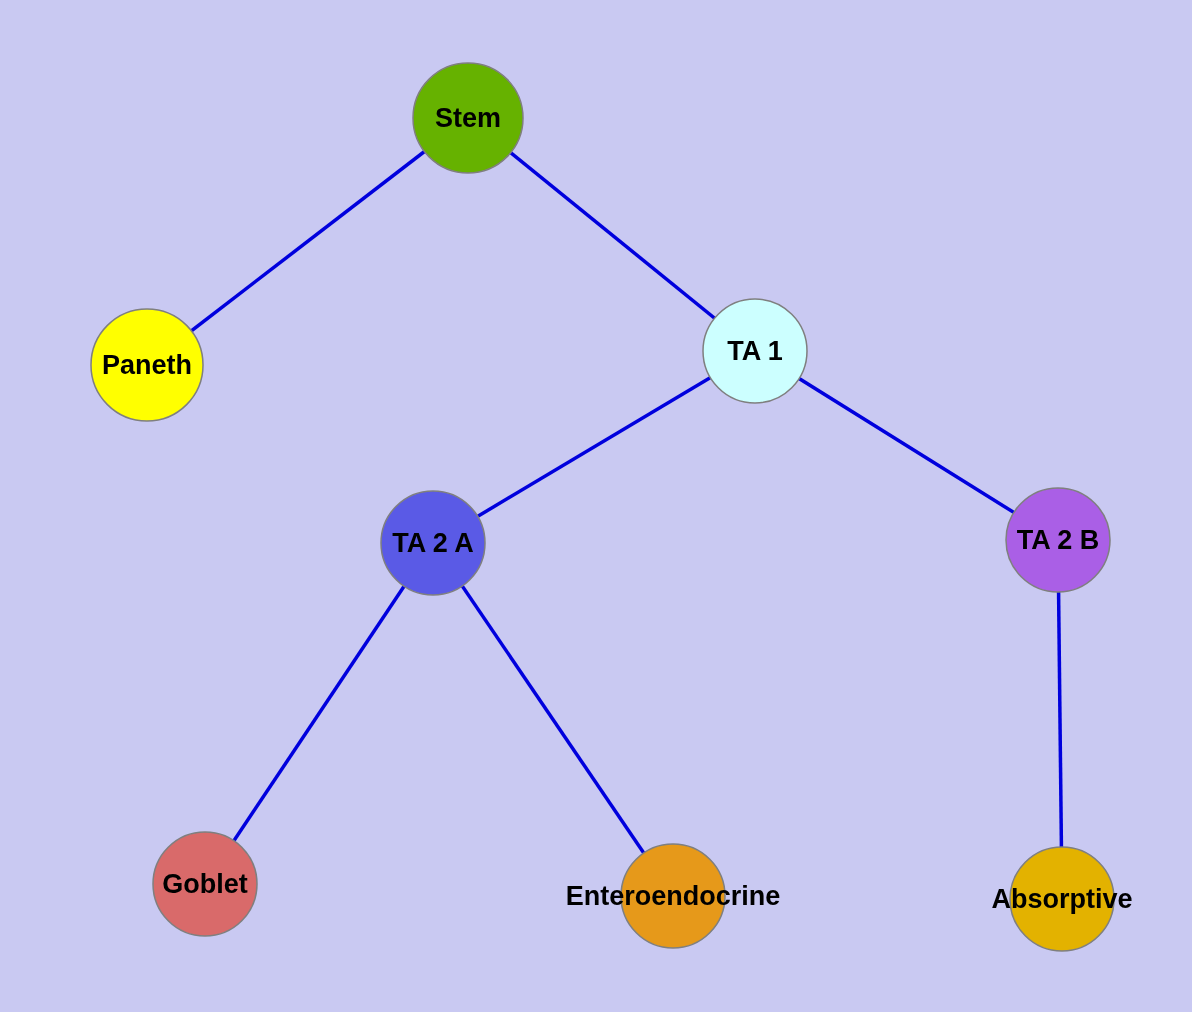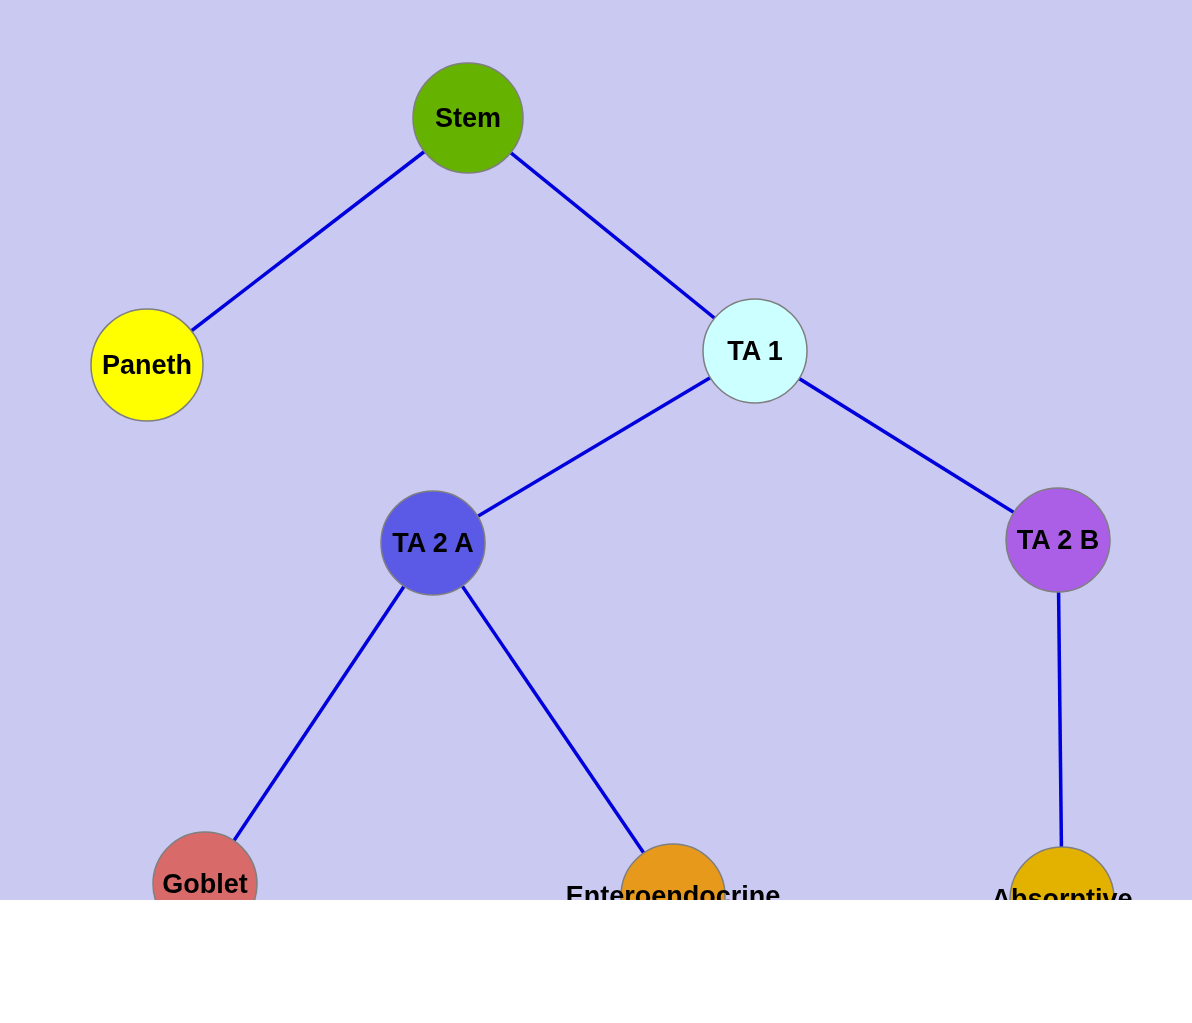--- a/index.html
+++ b/index.html
@@ -3,21 +3,21 @@
 <meta charset="utf-8">
 <style>
   html, body {
     margin: 0;
     padding: 0;
     background: #ffffff;
     font-family: "Liberation Sans", sans-serif;
   }
   #canvas {
     width: 1192px;
-    height: 900px;
+    height: 1012px;
     position: relative;
     overflow: hidden;
   }
   svg { display: block; }
   .node-label {
     font-family: "Liberation Sans", sans-serif;
     font-weight: bold;
     font-size: 27px;
     fill: #000000;
     pointer-events: none;

